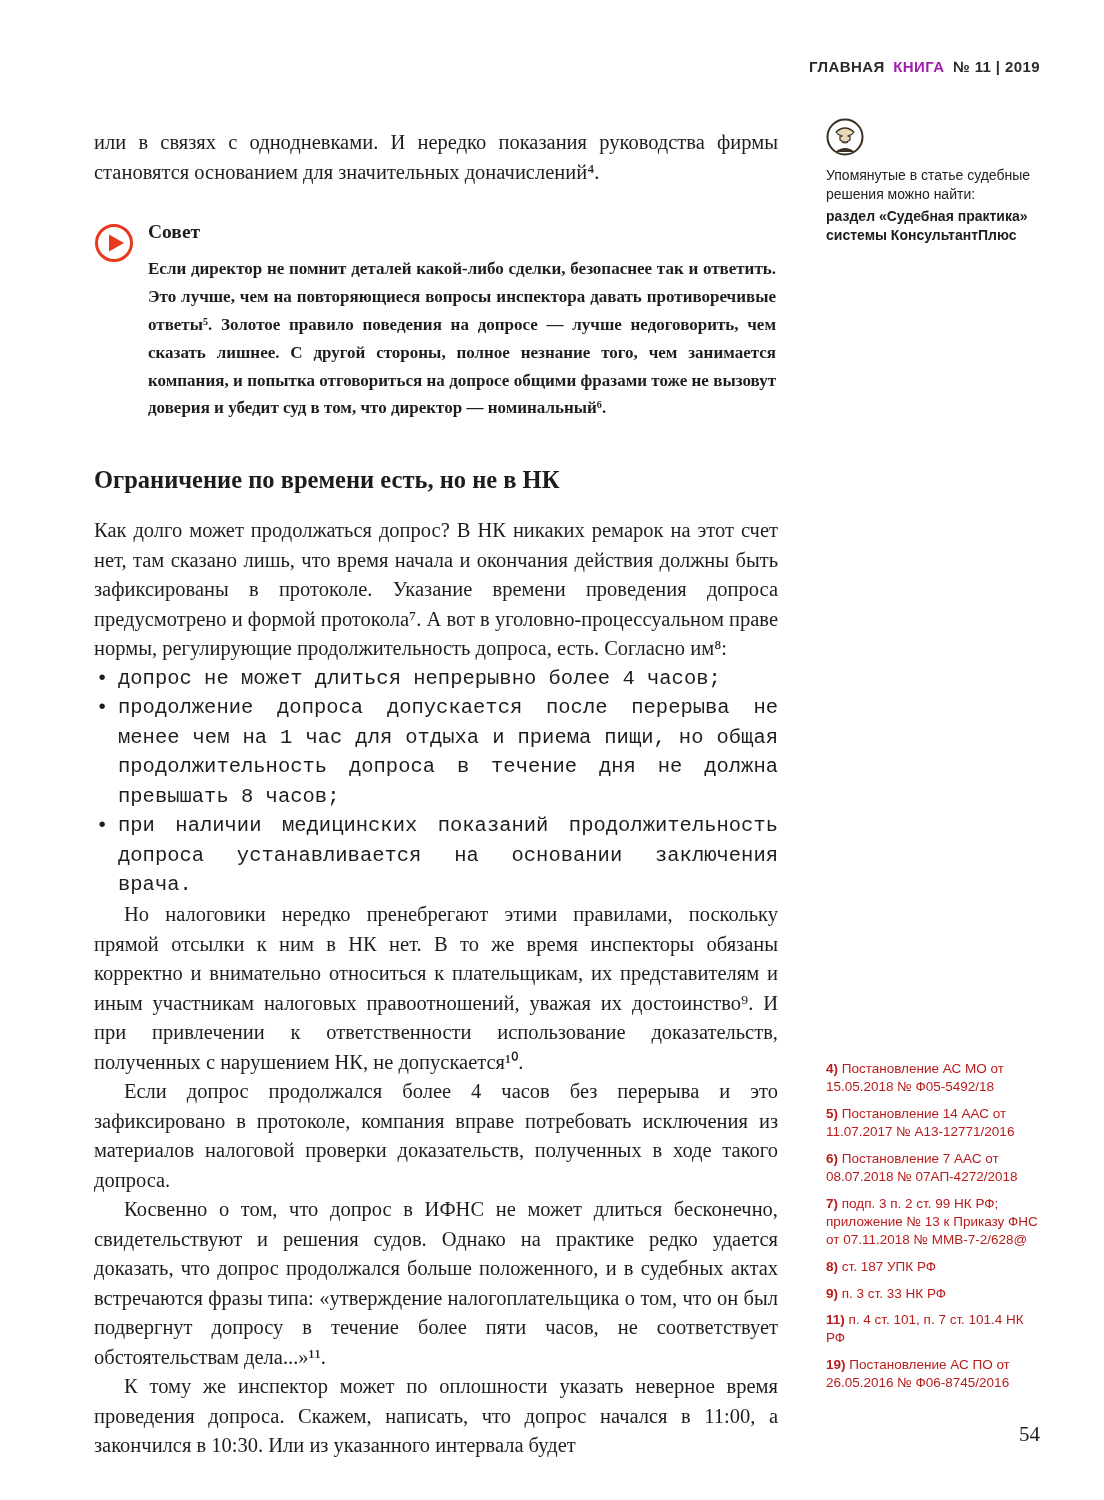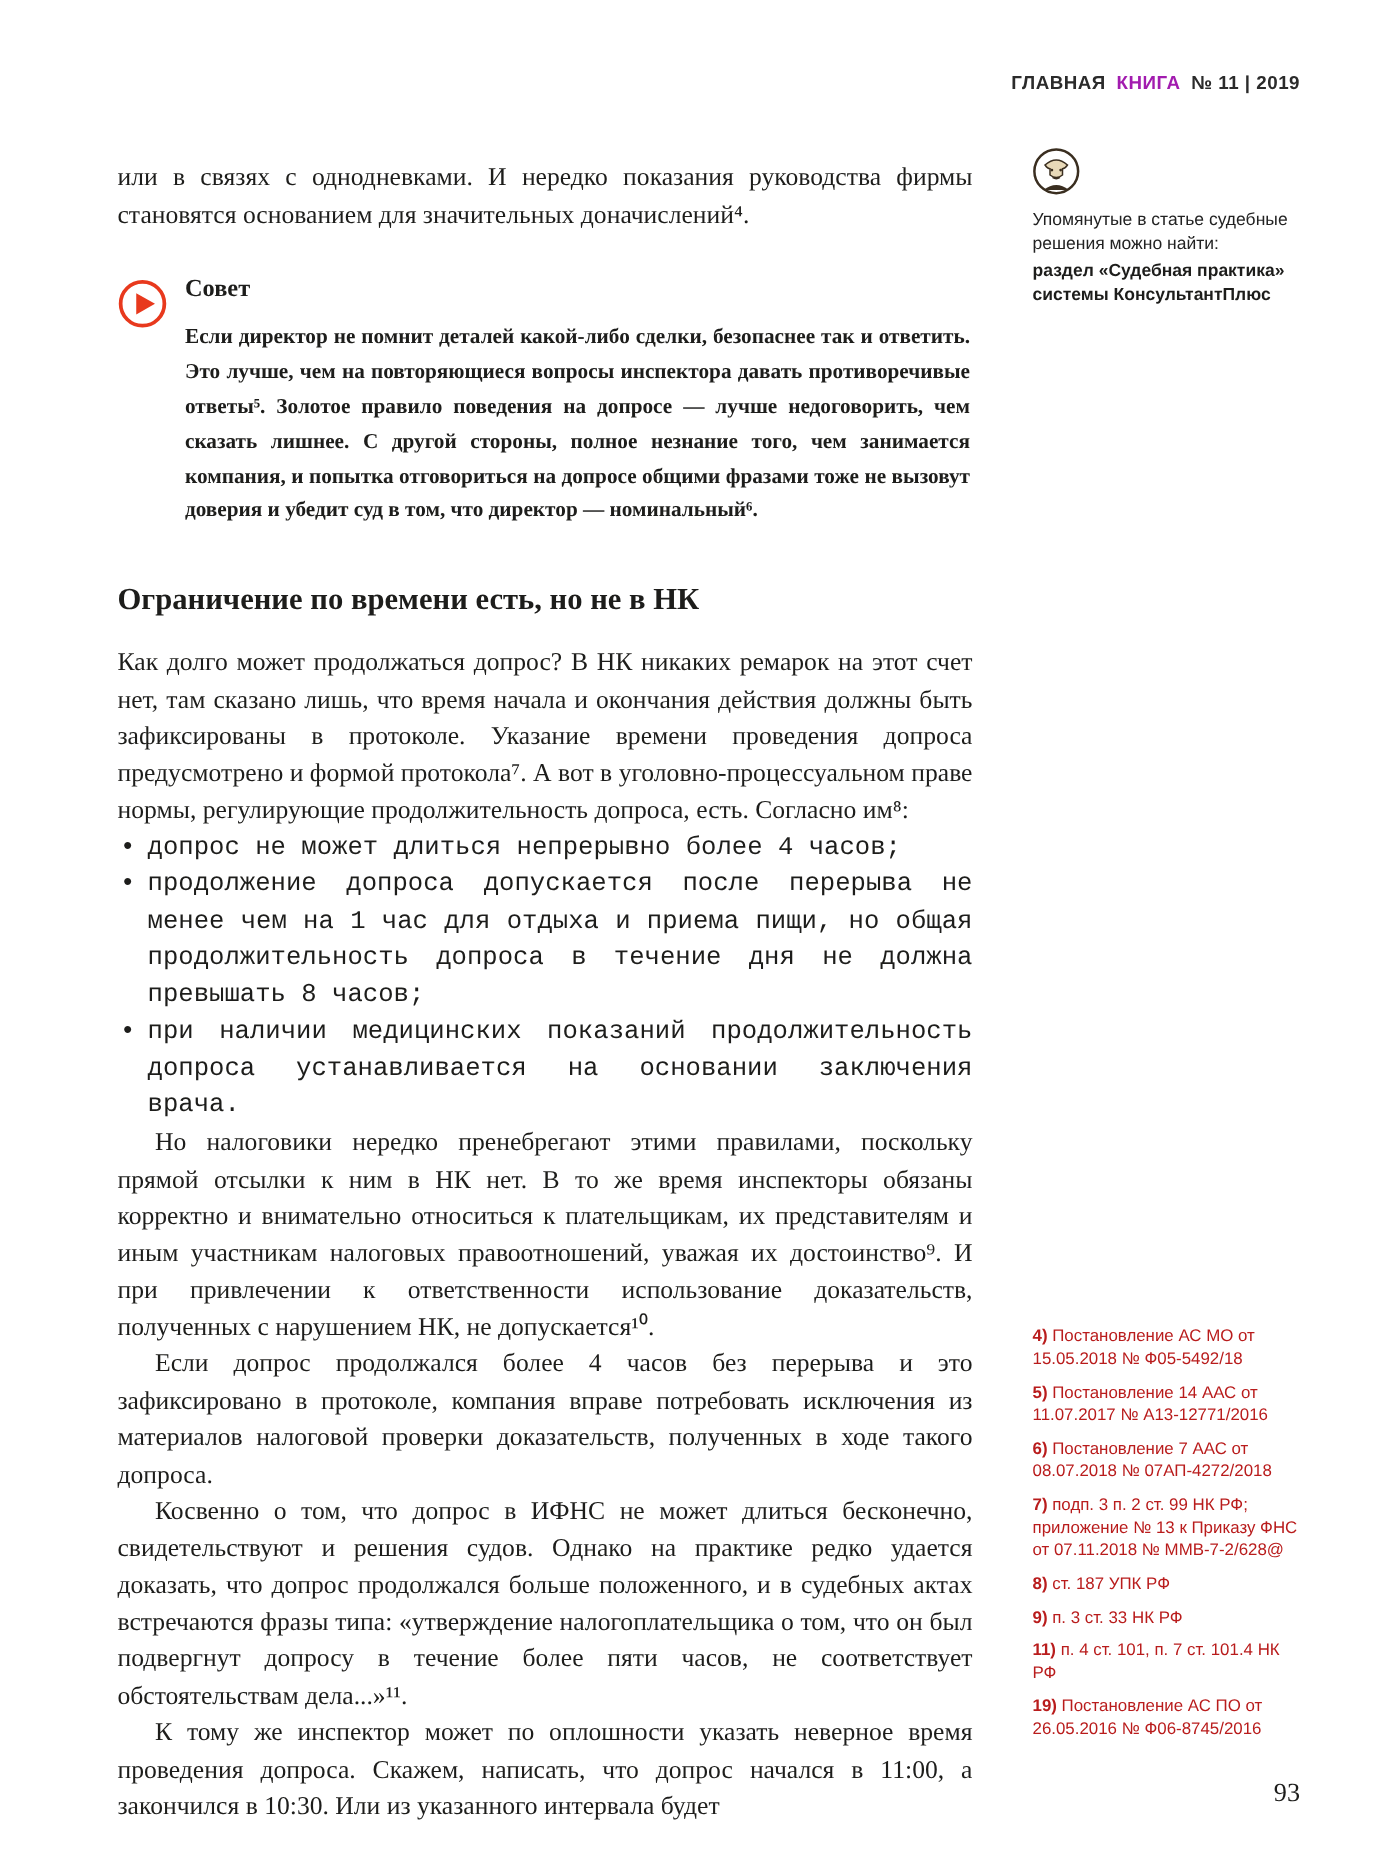--- a/index.html
+++ b/index.html
@@ -140,15 +140,15 @@
     <p class="fn"><b>4)</b> <span>Постановление АС МО от 15.05.2018 № Ф05-5492/18</span></p>
     <p class="fn"><b>5)</b> <span>Постановление 14 ААС от 11.07.2017 № А13-12771/2016</span></p>
     <p class="fn"><b>6)</b> <span>Постановление 7 ААС от 08.07.2018 № 07АП-4272/2018</span></p>
     <p class="fn"><b>7)</b> <span>подп. 3 п. 2 ст. 99 НК РФ; приложение № 13 к Приказу ФНС от 07.11.2018 № ММВ-7-2/628@</span></p>
     <p class="fn"><b>8)</b> <span>ст. 187 УПК РФ</span></p>
     <p class="fn"><b>9)</b> <span>п. 3 ст. 33 НК РФ</span></p>
     <p class="fn"><b>11)</b> <span>п. 4 ст. 101, п. 7 ст. 101.4 НК РФ</span></p>
     <p class="fn"><b>19)</b> <span>Постановление АС ПО от 26.05.2016 № Ф06-8745/2016</span></p>
   </div>
 
-  <div class="page-number">93</div>
+  <div class="page-number">54</div>
 
 </div>
 
 </body></html>

